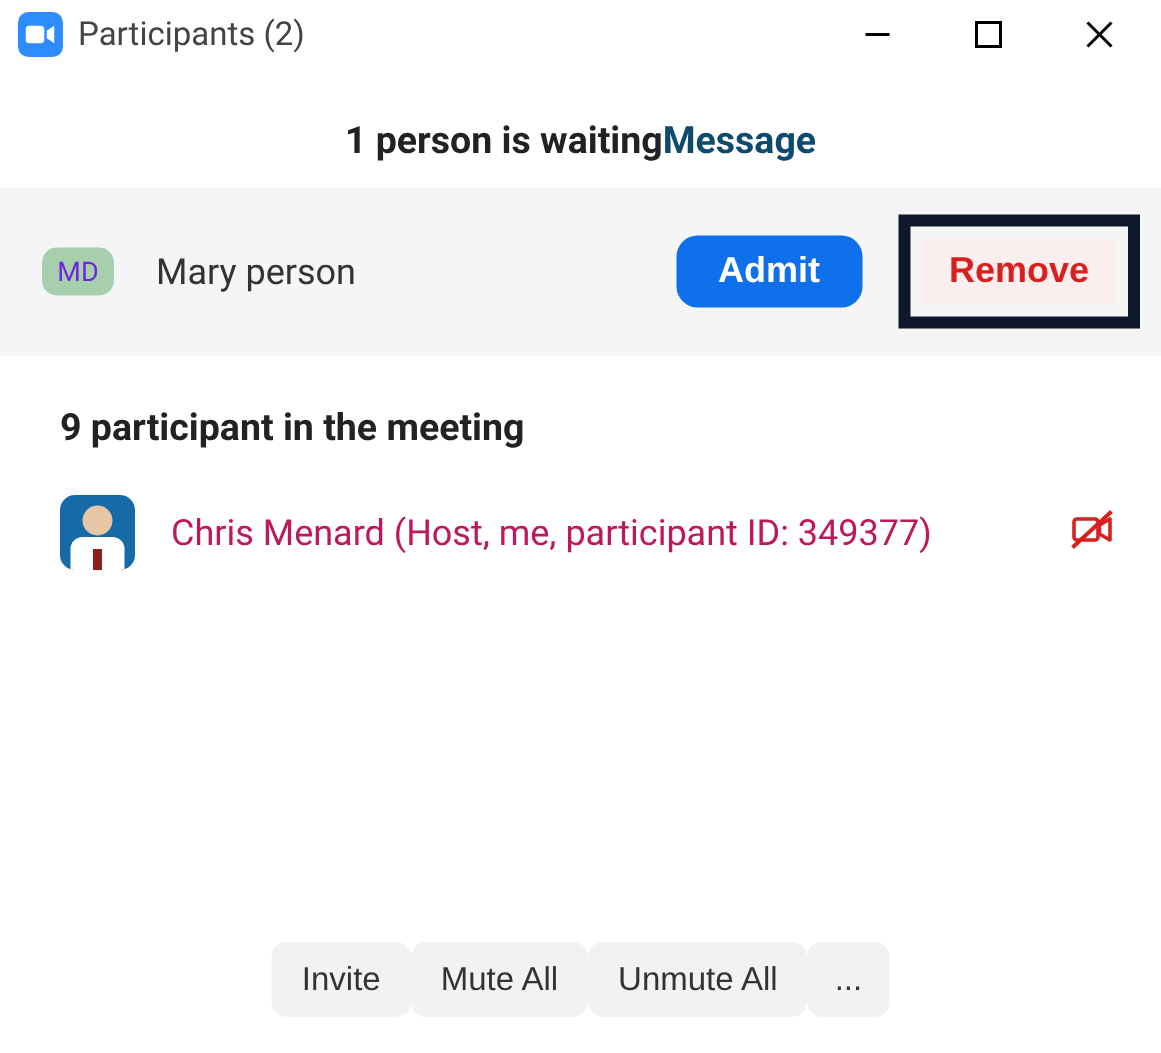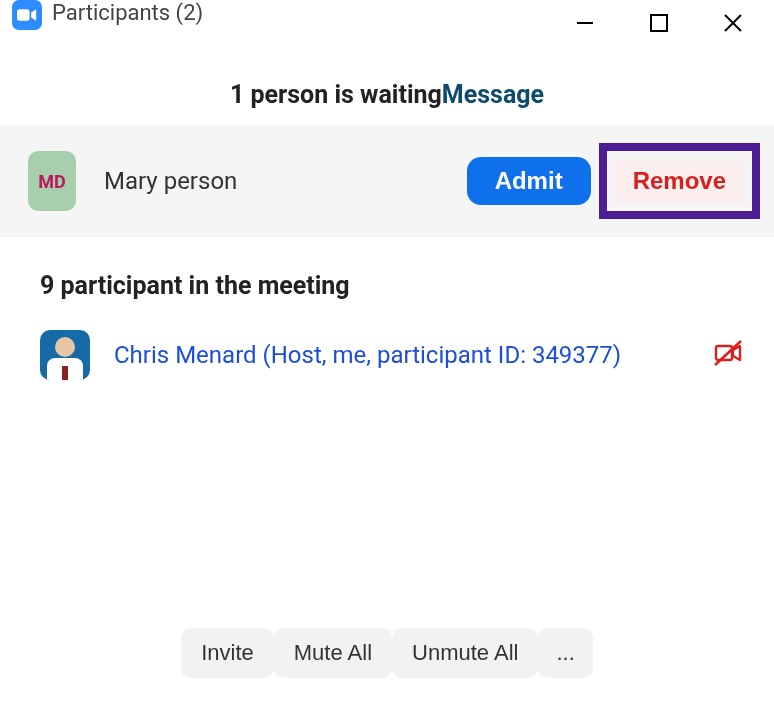--- a/index.html
+++ b/index.html
@@ -7,20 +7,21 @@
       font-family: -apple-system, BlinkMacSystemFont, "Segoe UI", Roboto, Arial, sans-serif;
       background: #fff;
       width: 774px;
       height: 702px;
       display: flex;
       flex-direction: column;
       color: #222;
     }
     .titlebar {
       display: flex;
+      align-items: center;
       height: 46px;
       padding: 0 12px;
     }
     .app-icon {
       width: 30px;
       height: 30px;
       background: #2D8CFF;
       border-radius: 7px;
       display: flex;
       align-items: center;
@@ -61,49 +62,49 @@
       cursor: pointer;
     }
 
     .wait-row {
       background: #f5f5f5;
       display: flex;
       align-items: center;
       padding: 18px 14px 18px 28px;
     }
     .avatar-init {
-      width: 48px; height: 60px;
+      width: 48px; height: 32px;
       border-radius: 10px;
       background: #a7cfae;
-      color: #be185d;
+      color: #6d28d9;
       font-size: 18px;
-      font-weight: 700;
+      font-weight: 400;
       display: flex;
       align-items: center;
       justify-content: center;
       margin-right: 28px;
     }
     .wait-name {
       font-size: 24px;
       color: #333;
       flex: 1;
     }
     .admit-btn {
       background: #0E71EB;
       color: #fff;
       font-size: 24px;
       font-weight: 700;
       border: none;
       border-radius: 14px;
       padding: 10px 28px;
       cursor: pointer;
-      margin-right: 8px;
+      margin-right: 24px;
     }
     .remove-wrap {
-      border: 8px solid #4c1d95;
+      border: 8px solid #0f172a;
       padding: 8px;
       display: inline-block;
     }
     .remove-btn {
       background: #faeeee;
       color: #d8201f;
       font-size: 24px;
       font-weight: 700;
       border: none;
       padding: 8px 18px;
@@ -144,21 +145,21 @@
       bottom: -4px; left: 7px;
     }
     .avatar-photo .tie {
       width: 6px; height: 14px;
       background: #8a2020;
       position: absolute;
       bottom: 0; left: 22px;
     }
     .p-name {
       font-size: 24px;
-      color: #1d4ed8;
+      color: #be185d;
       flex: 1;
     }
     .cam-off-icon svg { width: 32px; height: 32px; }
 
     .footer {
       display: flex;
       justify-content: center;
       padding: 18px 0 24px 0;
     }
     .foot-btn {

